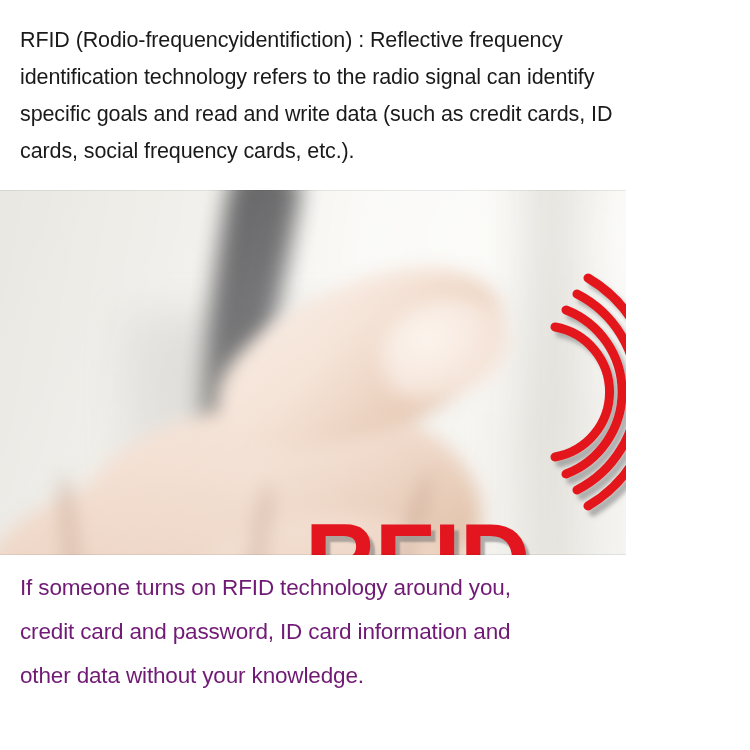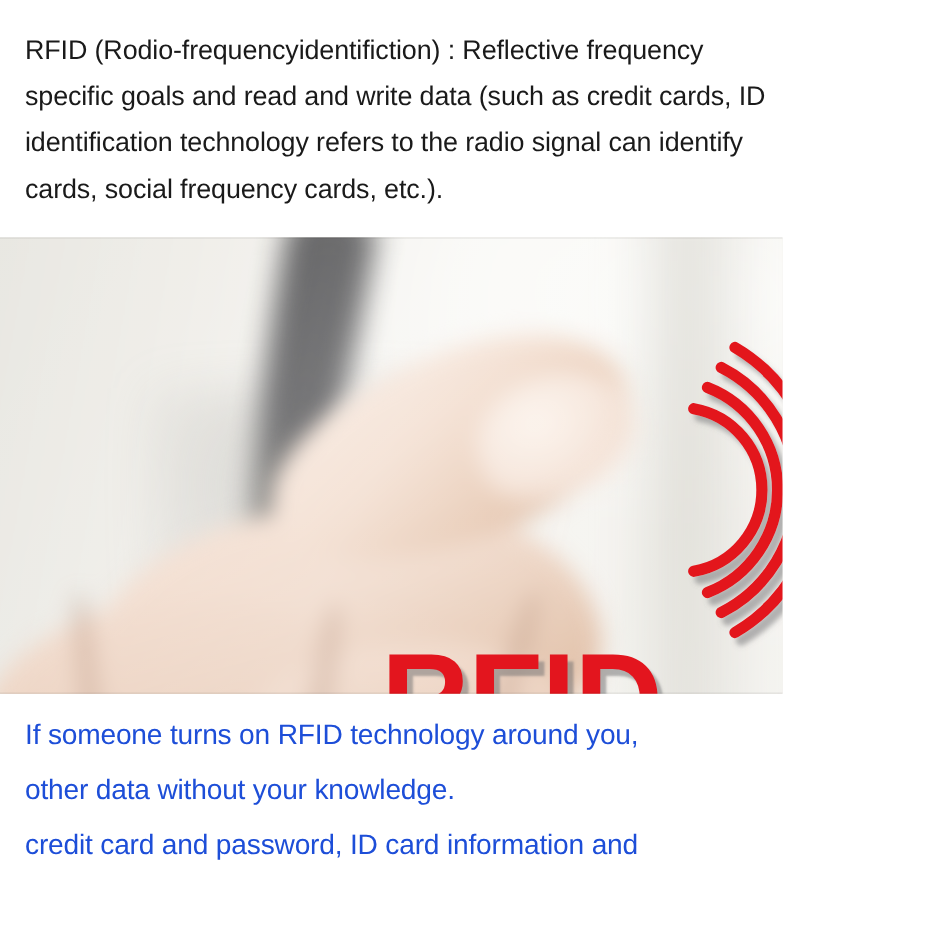--- a/index.html
+++ b/index.html
@@ -35,21 +35,21 @@
     white-space: nowrap;
     letter-spacing: -0.1px;
   }
 
   #top-text  { top: 22px; }
   #bottom-text { top: 566px; }
 
   #bottom-text .text-line {
     font-size: 22.5px;
     line-height: 44px;
-    color: #1d4ed8;
+    color: #701a75;
     letter-spacing: -0.15px;
   }
 
   
   .photo {
     position: absolute;
     left: 0;
     top: 190px;
     width: 750px;
     height: 365px;
@@ -214,22 +214,22 @@
   .edge-top { top: 190px; }
   .edge-bottom { top: 554px; }
 </style>
 </head>
 <body>
 
 <div class="page">
 
   <div class="text-block" id="top-text">
     <div class="text-line">RFID (Rodio-frequencyidentifiction) : Reflective frequency</div>
+    <div class="text-line">identification technology refers to the radio signal can identify</div>
     <div class="text-line">specific goals and read and write data (such as credit cards, ID</div>
-    <div class="text-line">identification technology refers to the radio signal can identify</div>
     <div class="text-line">cards, social frequency cards, etc.).</div>
   </div>
 
   <div class="photo">
 
     <div class="bg-base"></div>
     <div class="bg-seam"></div>
     <div class="bg-shoulder"></div>
     <div class="bg-tie"></div>
 
@@ -265,17 +265,17 @@
       <div class="logo-text">RFID</div>
     </div>
 
   </div>
 
   <div class="edge-top"></div>
   <div class="edge-bottom"></div>
 
   <div class="text-block" id="bottom-text">
     <div class="text-line">If someone turns on RFID technology around you,</div>
+    <div class="text-line">credit card and password, ID card information and</div>
     <div class="text-line">other data without your knowledge.</div>
-    <div class="text-line">credit card and password, ID card information and</div>
   </div>
 
 </div>
 
 </body></html>

